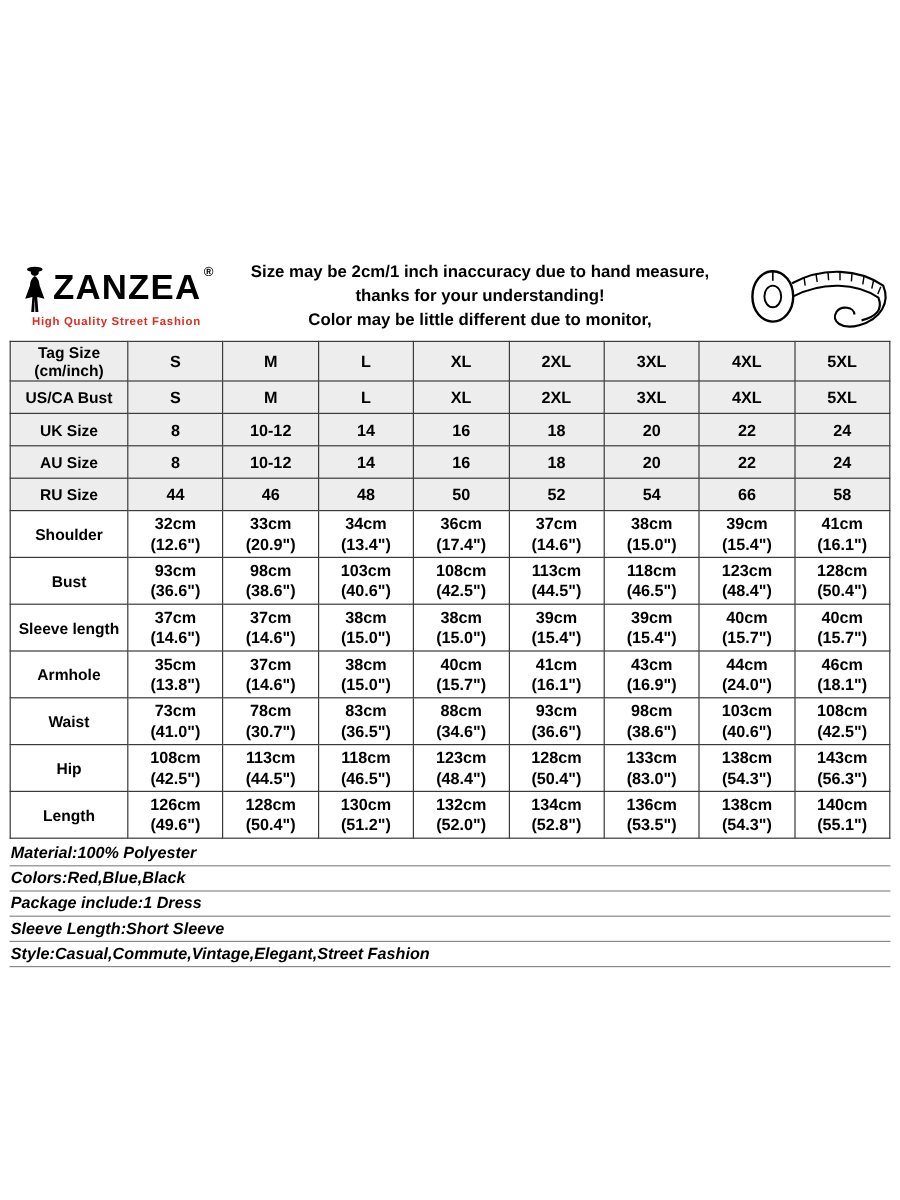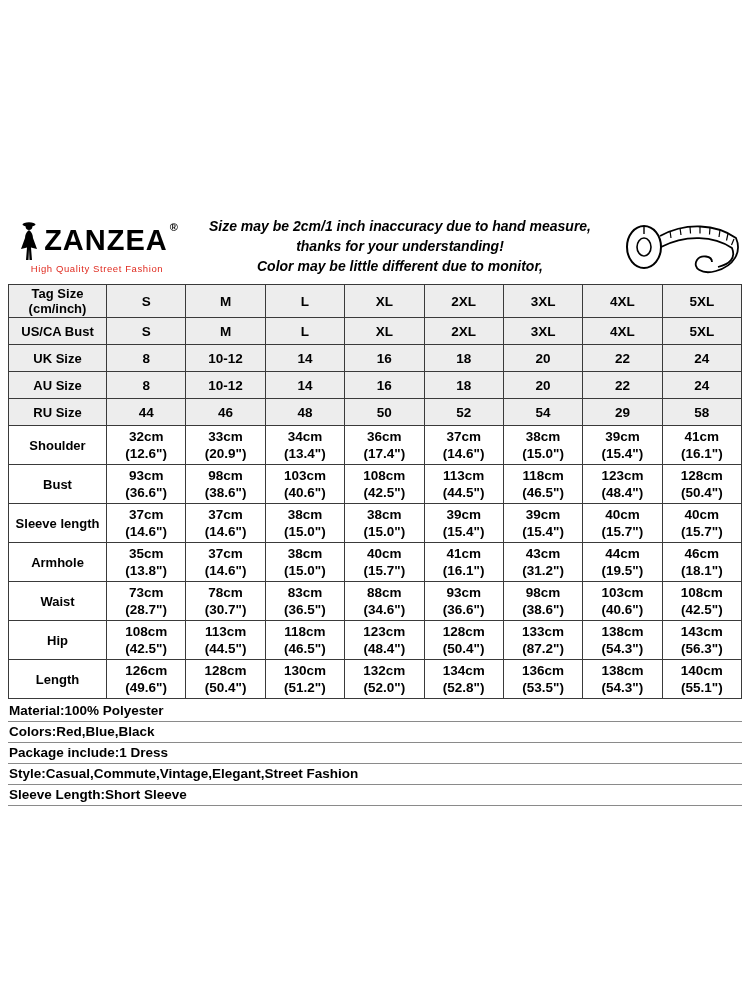--- a/index.html
+++ b/index.html
@@ -11,22 +11,22 @@
     overflow: hidden;
   }
   .page { padding: 212px 8px 0 8px; box-sizing: border-box; width: 750px; }
 
   
   .header { display: flex; align-items: center; margin-bottom: 4px; height: 68px; }
   .brand { width: 178px; display: flex; flex-direction: column; align-items: center; }
   .brand-row { display: flex; align-items: center; gap: 2px; }
   .brand-name { font-size: 29px; font-weight: bold; letter-spacing: 1px; line-height: 30px; }
   .brand-reg { font-size: 11px; font-weight: bold; align-self: flex-start; margin-top: 2px; }
-  .tagline { color: #e02b20; font-size: 9.5px; font-weight: normal; letter-spacing: 0.6px; margin-top: 2px; text-align: right; }
-  .notice { flex: 1; text-align: center; font-weight: bold; font-size: 14px; line-height: 20px; padding: 0 4px; font-style: italic; }
+  .tagline { color: #e02b20; font-size: 9.5px; font-weight: bold; letter-spacing: 0.6px; margin-top: 2px; text-align: right; }
+  .notice { flex: 1; text-align: center; font-weight: bold; font-size: 14px; line-height: 20px; padding: 0 4px; }
   .tape-wrap { width: 128px; display: flex; justify-content: flex-end; align-items: center; }
 
   
   table.size-table { width: 100%; border-collapse: collapse; table-layout: fixed; padding-left: 40px; }
   .size-table th, .size-table td {
     border: 1px solid #3a3a3a;
     text-align: center;
     vertical-align: middle;
     font-weight: bold;
     white-space: pre-line;
@@ -37,20 +37,21 @@
   .size-table th { font-size: 13px; }
 
   
   .details { margin-top: 2px; }
   .detail-line {
     font-weight: bold;
     font-size: 13.5px;
     line-height: 15px;
     padding: 2px 0 3px 1px;
     border-bottom: 1px solid #8a8a8a;
+    font-style: italic;
   }
 
   svg { display: block; }
 </style>
 </head>
 <body>
 
 <div class="page">
 
   <div class="header">
@@ -158,21 +159,21 @@
           <td>24</td>
         </tr>
         <tr class="size-row">
           <th>RU Size</th>
           <td>44</td>
           <td>46</td>
           <td>48</td>
           <td>50</td>
           <td>52</td>
           <td>54</td>
-          <td>29</td>
+          <td>66</td>
           <td>58</td>
         </tr>
         <tr class="measure-row">
           <th>Shoulder</th>
           <td>32cm
 (12.6")</td>
           <td>33cm
 (20.9")</td>
           <td>34cm
 (13.4")</td>
@@ -231,30 +232,30 @@
 (13.8")</td>
           <td>37cm
 (14.6")</td>
           <td>38cm
 (15.0")</td>
           <td>40cm
 (15.7")</td>
           <td>41cm
 (16.1")</td>
           <td>43cm
-(31.2")</td>
+(16.9")</td>
           <td>44cm
-(19.5")</td>
+(24.0")</td>
           <td>46cm
 (18.1")</td>
         </tr>
         <tr class="measure-row">
           <th>Waist</th>
           <td>73cm
-(28.7")</td>
+(41.0")</td>
           <td>78cm
 (30.7")</td>
           <td>83cm
 (36.5")</td>
           <td>88cm
 (34.6")</td>
           <td>93cm
 (36.6")</td>
           <td>98cm
 (38.6")</td>
@@ -269,21 +270,21 @@
 (42.5")</td>
           <td>113cm
 (44.5")</td>
           <td>118cm
 (46.5")</td>
           <td>123cm
 (48.4")</td>
           <td>128cm
 (50.4")</td>
           <td>133cm
-(87.2")</td>
+(83.0")</td>
           <td>138cm
 (54.3")</td>
           <td>143cm
 (56.3")</td>
         </tr>
         <tr class="measure-row">
           <th>Length</th>
           <td>126cm
 (49.6")</td>
           <td>128cm
@@ -301,17 +302,17 @@
           <td>140cm
 (55.1")</td>
         </tr>
       </tbody>
   </table>
 
   <div class="details">
       <div class="detail-line">Material:100% Polyester</div>
       <div class="detail-line">Colors:Red,Blue,Black</div>
       <div class="detail-line">Package include:1 Dress</div>
+      <div class="detail-line">Sleeve Length:Short Sleeve</div>
       <div class="detail-line">Style:Casual,Commute,Vintage,Elegant,Street Fashion</div>
-      <div class="detail-line">Sleeve Length:Short Sleeve</div>
     </div>
 
 </div>
 
 </body></html>

